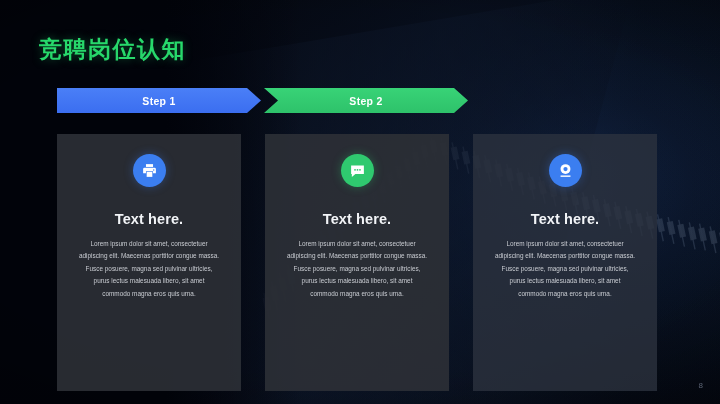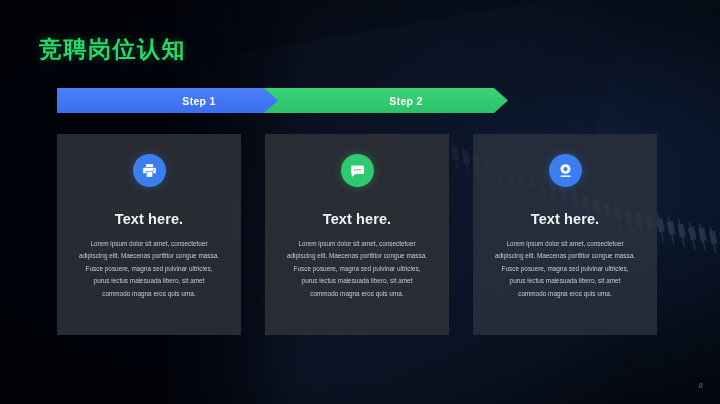--- a/index.html
+++ b/index.html
@@ -100,21 +100,20 @@
     position: absolute;
     top: 0;
     height: 25px;
     display: flex;
     align-items: center;
     justify-content: center;
     color: #ffffff;
     font-size: 10.5px;
     font-weight: bold;
     letter-spacing: 0.3px;
-    padding-left: 40px;
   }
   .step.first {
     left: 0;
     width: 204px;
     clip-path: polygon(0 0, calc(100% - 14px) 0, 100% 50%, calc(100% - 14px) 100%, 0 100%);
     background: linear-gradient(180deg, #4a7ff7 0%, #3b6ef0 100%);
   }
   .step.mid {
     left: 207px;
     width: 204px;
@@ -128,21 +127,21 @@
     background: linear-gradient(180deg, #4a7ff7 0%, #3b6ef0 100%);
   }
   .step-label { pointer-events: none; }
 
   
   .cards {
     position: absolute;
     left: 57px;
     top: 134px;
     width: 600px;
-    height: 201px;
+    height: 257px;
     display: flex;
     gap: 24px;
   }
   .card {
     position: relative;
     flex: 1 1 0;
     background: rgba(44,48,54,0.90);
     padding: 20px 16px 14px;
     box-sizing: border-box;
     text-align: center;

